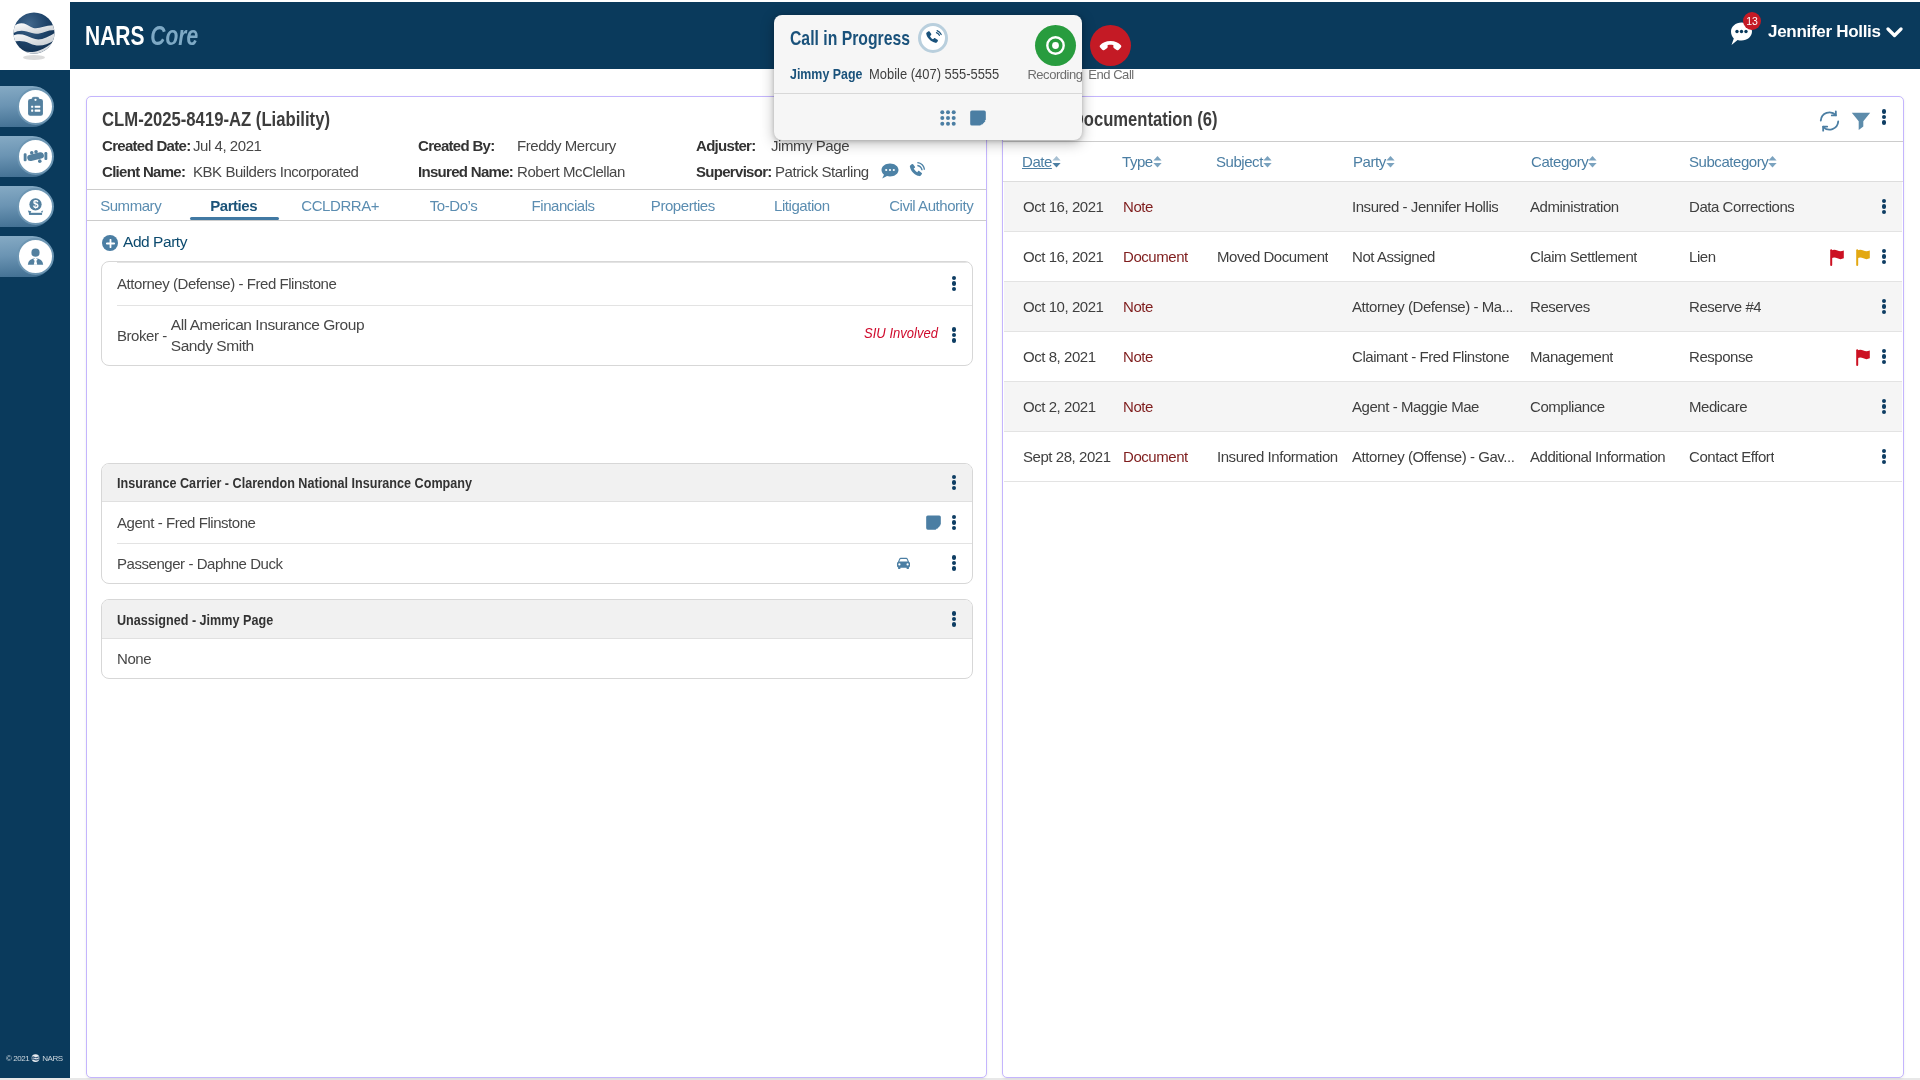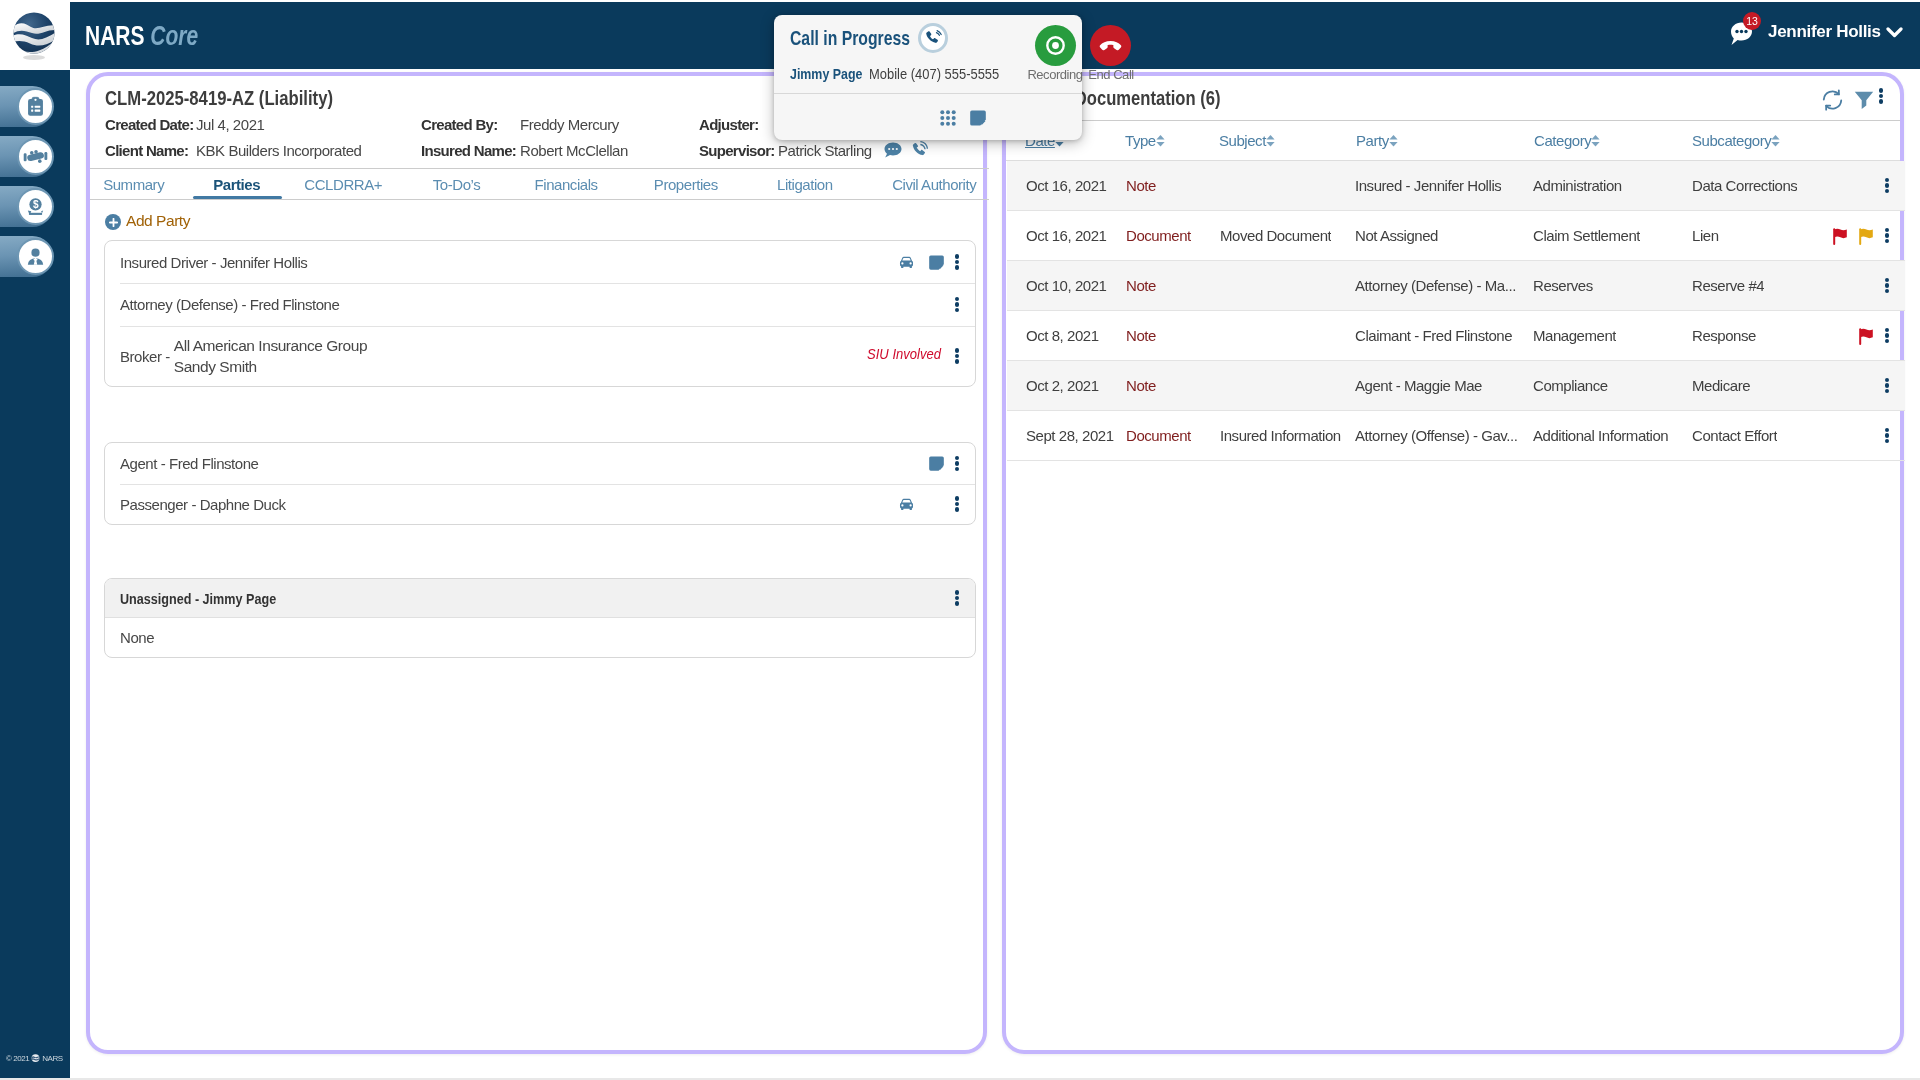--- a/index.html
+++ b/index.html
@@ -8,21 +8,21 @@
 .abs{position:absolute}
 .topbar{position:absolute;left:0;top:2px;width:1920px;height:67px;background:#0a3a5c}
 .logobox{position:absolute;left:0;top:0;width:70px;height:69px;background:#fff;display:flex;align-items:center;justify-content:center}
 .brand{position:absolute;left:85px;top:0;height:69px;line-height:72px;font-size:28px;font-weight:700;color:#fff;letter-spacing:0;transform:scaleX(0.75);transform-origin:0 50%;white-space:nowrap}
 .brand i{color:#7ea9c5;font-style:italic;font-weight:700}
 .sidebar{position:absolute;left:0;top:70px;width:70px;height:1008px;background:#0a3a5c}
 .navtab{position:absolute;left:0;width:53px;height:41px;border-radius:0 21px 21px 0;background:linear-gradient(176deg,#85aac4 0%,#6b94b3 45%,#3f6d90 100%)}
 .navcirc{position:absolute;left:17px;top:2px;width:37px;height:37px;border-radius:50%;background:#fff;border:2.5px solid #6d96b3;display:flex;align-items:center;justify-content:center}
 .sidefoot{position:absolute;left:6px;top:1054px;width:64px;font-size:8px;color:#cdd7de;display:flex;align-items:center;gap:2px}
 .botstrip{position:absolute;left:0;top:1078px;width:1920px;height:2px;background:#e8e8e8}
-.card{position:absolute;top:72px;background:#fff;border:4px solid #c4b5fd;border-radius:22px;box-shadow:0 1px 3px rgba(0,0,0,0.07)}
+.card{position:absolute;top:96px;background:#fff;border:1px solid #c4b5fd;border-radius:5px;box-shadow:0 1px 3px rgba(0,0,0,0.07)}
 #leftcard{left:86px;width:901px;height:982px}
 #rightcard{left:1002px;width:902px;height:982px}
 .lbl{font-weight:700;color:#333;font-size:15px;letter-spacing:-0.7px}
 .val{color:#474747;font-size:15px}
 .fieldrow{position:absolute;height:20px;line-height:20px;white-space:nowrap}
 .tabsline{position:absolute;left:0;top:123px;width:899px;height:1px;background:#ccc}
 .fieldline{position:absolute;left:0;top:91.5px;width:899px;height:1px;background:#ccc}
 .tab{position:absolute;top:100px;height:24px;font-size:15px;color:#5b8db1;white-space:nowrap}
 .tab.active{color:#1b5379;font-weight:700}
 .tabu{position:absolute;top:119.5px;height:3.5px;background:#4179a3;border-radius:2px}
@@ -170,55 +170,47 @@
 <div class="tab" style="left:476.1px;transform:translateX(-50%)">Financials</div>
 <div class="tab" style="left:595.8px;transform:translateX(-50%)">Properties</div>
 <div class="tab" style="left:714.8px;transform:translateX(-50%)">Litigation</div>
 <div class="tab" style="left:844.2px;transform:translateX(-50%)">Civil Authority</div>
 <div class="tabu" style="left:103px;width:88.5px"></div>
 <div class="tabsline"></div>
 <div class="abs" style="left:15px;top:138px;width:16px;height:16px;border-radius:50%;background:#4b7ea3"></div>
 <svg class="abs" style="left:18.5px;top:141.5px" width="9" height="9" viewBox="0 0 9 9">
       <path d="M4.5 0.8 V8.2 M0.8 4.5 H8.2" stroke="#fff" stroke-width="1.8" stroke-linecap="round"></path>
     </svg>
-<div class="abs" style="left:36px;top:136px;font-size:15.5px;color:#a16207">Add Party</div>
+<div class="abs" style="left:36px;top:136px;font-size:15.5px;color:#0c4a6e">Add Party</div>
 
 <div class="grp" style="top:164px">
-<div class="grprow" style="height:42px">Insured Driver - Jennifer Hollis
-  <svg class="abs" style="left:794px;top:14px" width="15" height="14" viewBox="0 0 16 15">
-          <path fill="#4b7ea3" d="M2.2 13 V12.2 Q1 11.8 1 10.4 V7.9 Q1 6.7 2 6.3 L3.4 3.1 Q3.9 2 5.1 2 H10.9 Q12.1 2 12.6 3.1 L14 6.3 Q15 6.7 15 7.9 V10.4 Q15 11.8 13.8 12.2 V13 Q13.8 13.9 13 13.9 H12.1 Q11.3 13.9 11.3 13 V12.5 H4.7 V13 Q4.7 13.9 3.9 13.9 H3 Q2.2 13.9 2.2 13 Z M5 3.3 Q4.6 3.3 4.4 3.7 L3.5 6 H12.5 L11.6 3.7 Q11.4 3.3 11 3.3 Z"></path>
-          <circle cx="3.6" cy="9" r="1.2" fill="#fff"></circle>
-          <circle cx="12.4" cy="9" r="1.2" fill="#fff"></circle>
-          <rect x="5.3" y="8.2" width="5.4" height="1.6" rx="0.8" fill="#fff" opacity="0"></rect>
-        </svg>
-  <svg class="abs" style="left:824px;top:14px" width="15" height="15" viewBox="0 0 17 17">
-          <path fill="#4b7ea3" d="M2 0.5 H15 A1.8 1.8 0 0 1 16.8 2.3 V10.4 L10.9 16.6 H2 A1.8 1.8 0 0 1 0.2 14.8 V2.3 A1.8 1.8 0 0 1 2 0.5 Z"></path>
-          <path fill="#4b7ea3" d="M16.5 11.6 L12.2 16.1 V13.2 A1.6 1.6 0 0 1 13.8 11.6 Z"></path>
-        </svg>
-  <div class="kebab">
-          <i></i>
-          <i></i>
-          <i></i>
-        </div></div>
 <div class="grprow" style="height:43px"><i class="rdiv"></i>Attorney (Defense) - Fred Flinstone<div class="kebab">
           <i></i>
           <i></i>
           <i></i>
         </div></div>
 <div class="grprow" style="height:60px"><i class="rdiv"></i>Broker -
   <div style="margin-left:4px;line-height:21px;font-size:15.5px">All American Insurance Group<br>Sandy Smith</div>
   <div class="abs" style="right:34px;top:19px;color:#cf0a2c;font-style:italic;font-size:15.5px;letter-spacing:0;transform:scaleX(0.84);transform-origin:100% 50%;white-space:nowrap">SIU Involved</div>
   <div class="kebab">
           <i></i>
           <i></i>
           <i></i>
         </div></div>
 </div>
 
 <div class="grp" style="top:366px">
+<div class="grphead" style="height:38px">
+        <b>Insurance Carrier - Clarendon National Insurance Company</b>
+        <div class="kebab">
+          <i></i>
+          <i></i>
+          <i></i>
+        </div>
+      </div>
 <div class="grprow" style="height:41px">Agent - Fred Flinstone
   <svg class="abs" style="left:824px;top:13px" width="15" height="15" viewBox="0 0 17 17">
           <path fill="#4b7ea3" d="M2 0.5 H15 A1.8 1.8 0 0 1 16.8 2.3 V10.4 L10.9 16.6 H2 A1.8 1.8 0 0 1 0.2 14.8 V2.3 A1.8 1.8 0 0 1 2 0.5 Z"></path>
           <path fill="#4b7ea3" d="M16.5 11.6 L12.2 16.1 V13.2 A1.6 1.6 0 0 1 13.8 11.6 Z"></path>
         </svg>
   <div class="kebab">
           <i></i>
           <i></i>
           <i></i>
         </div></div>

